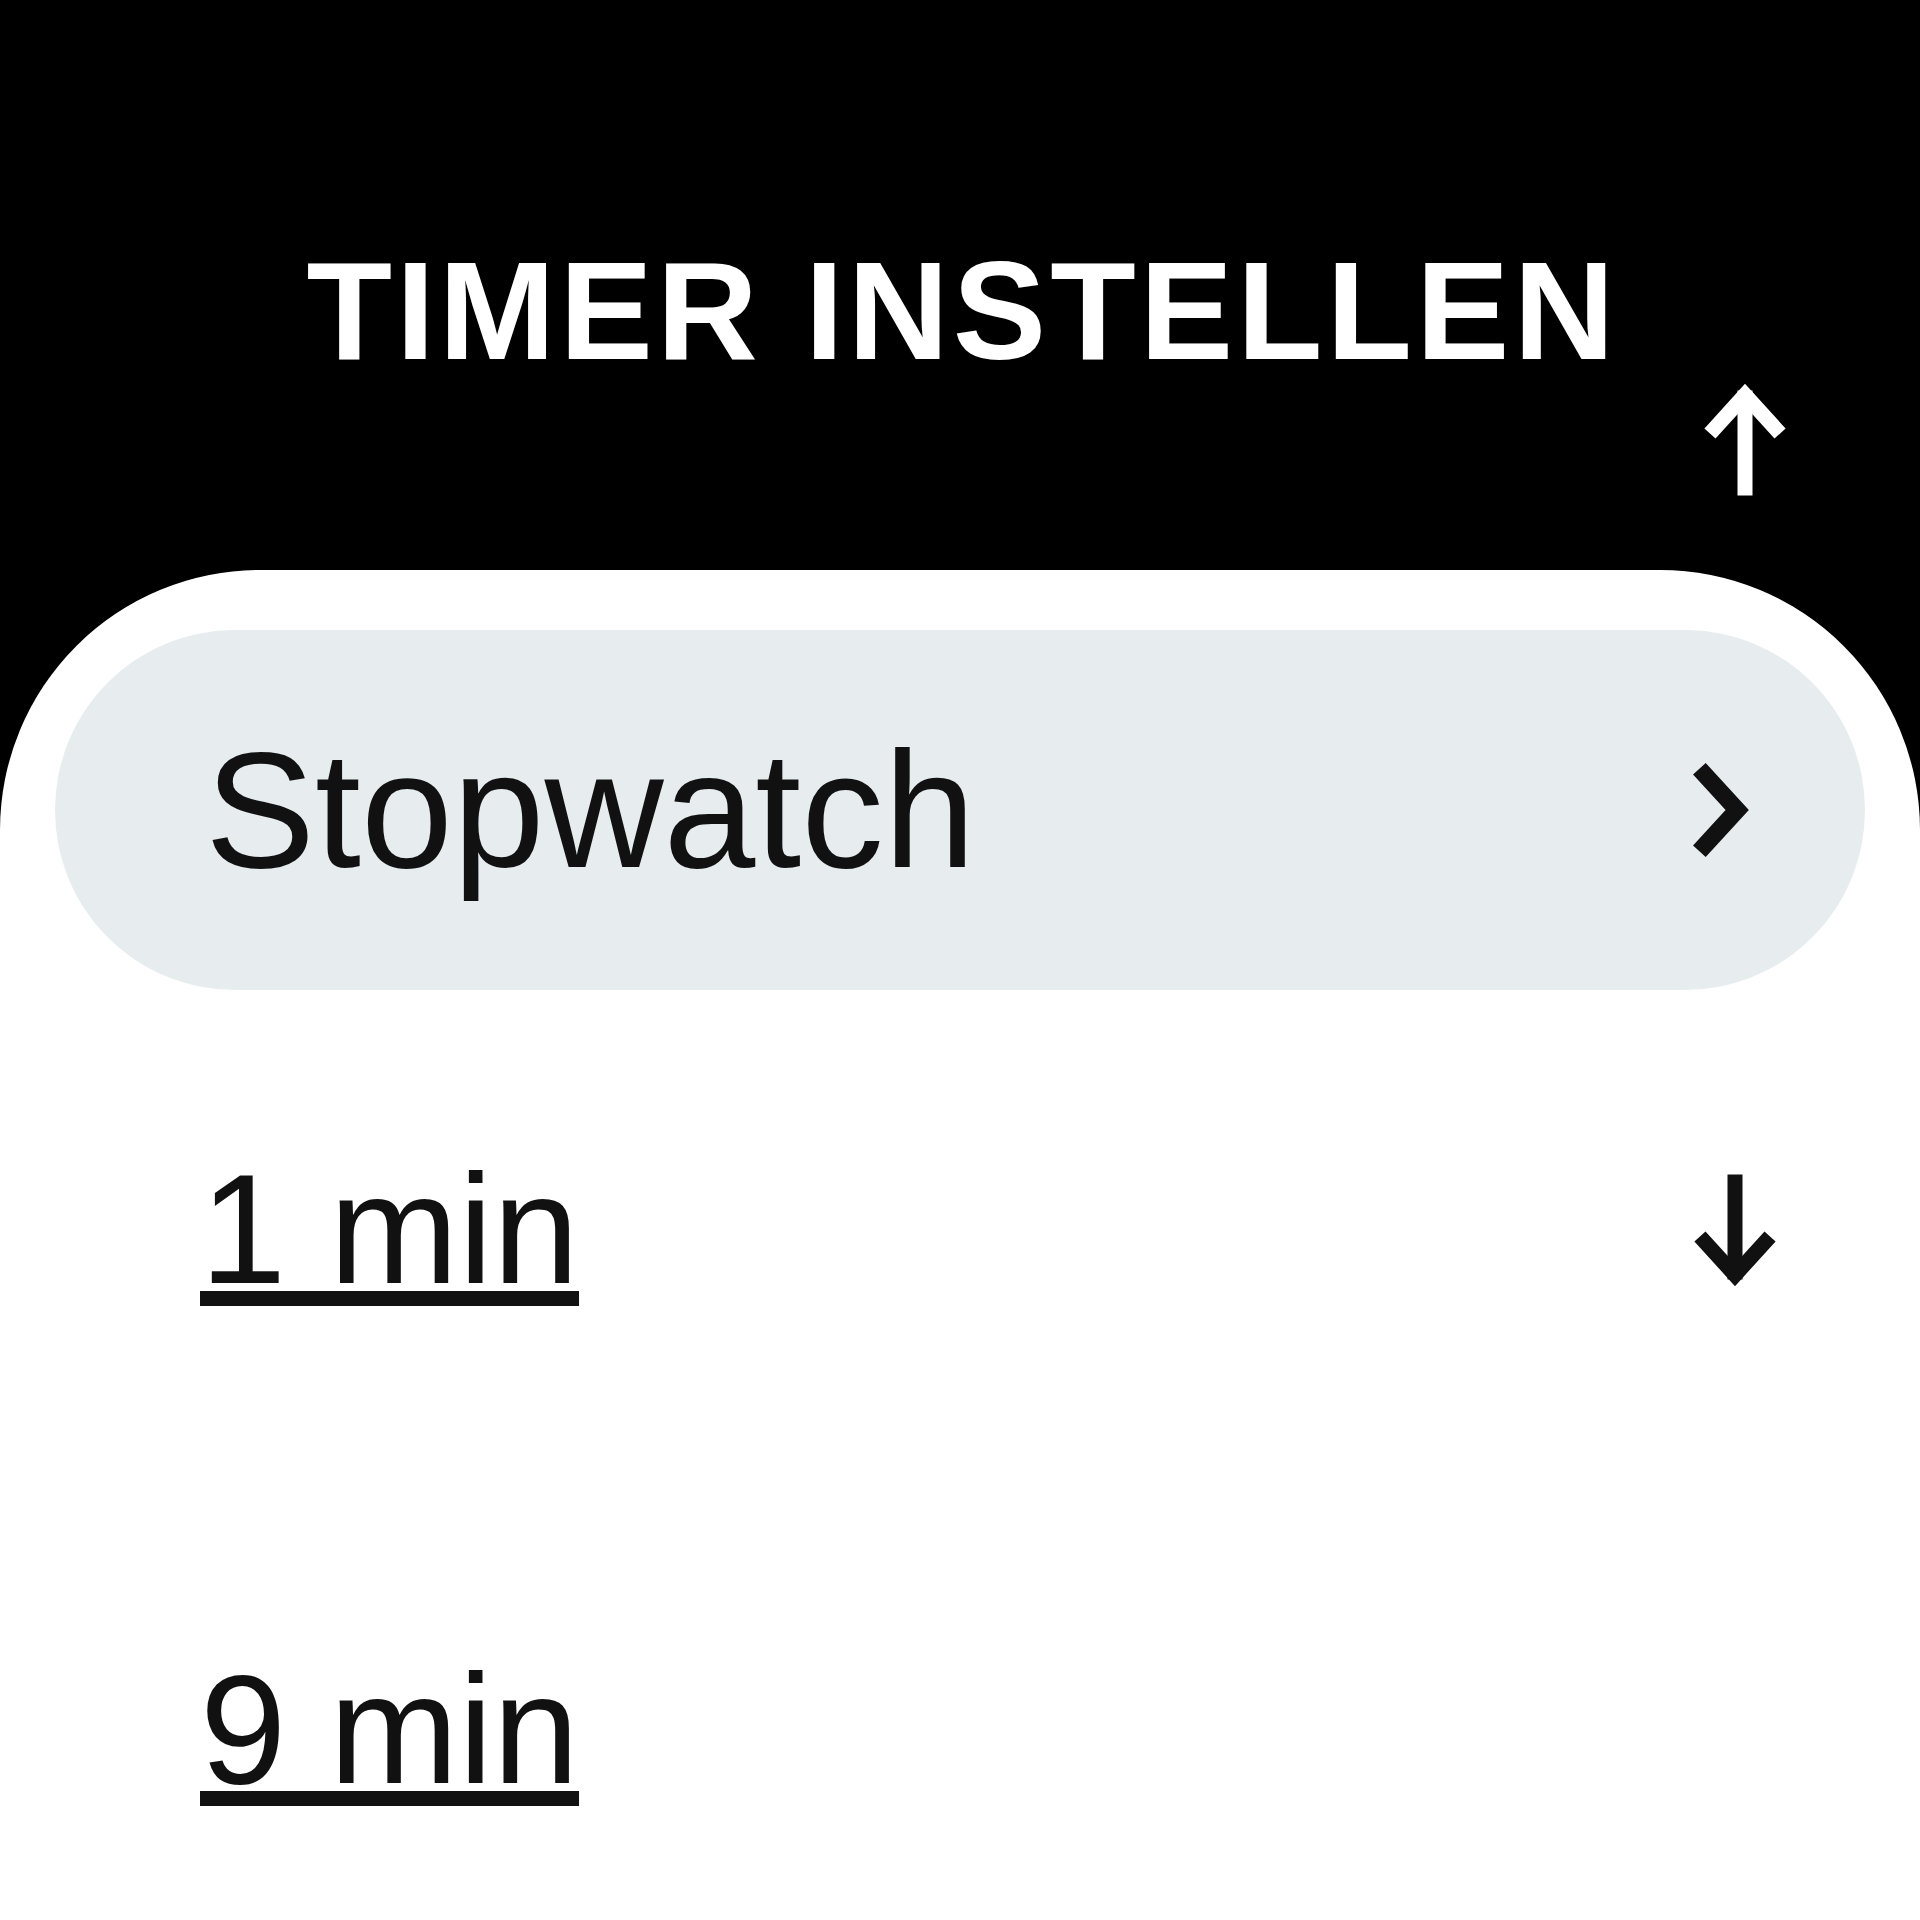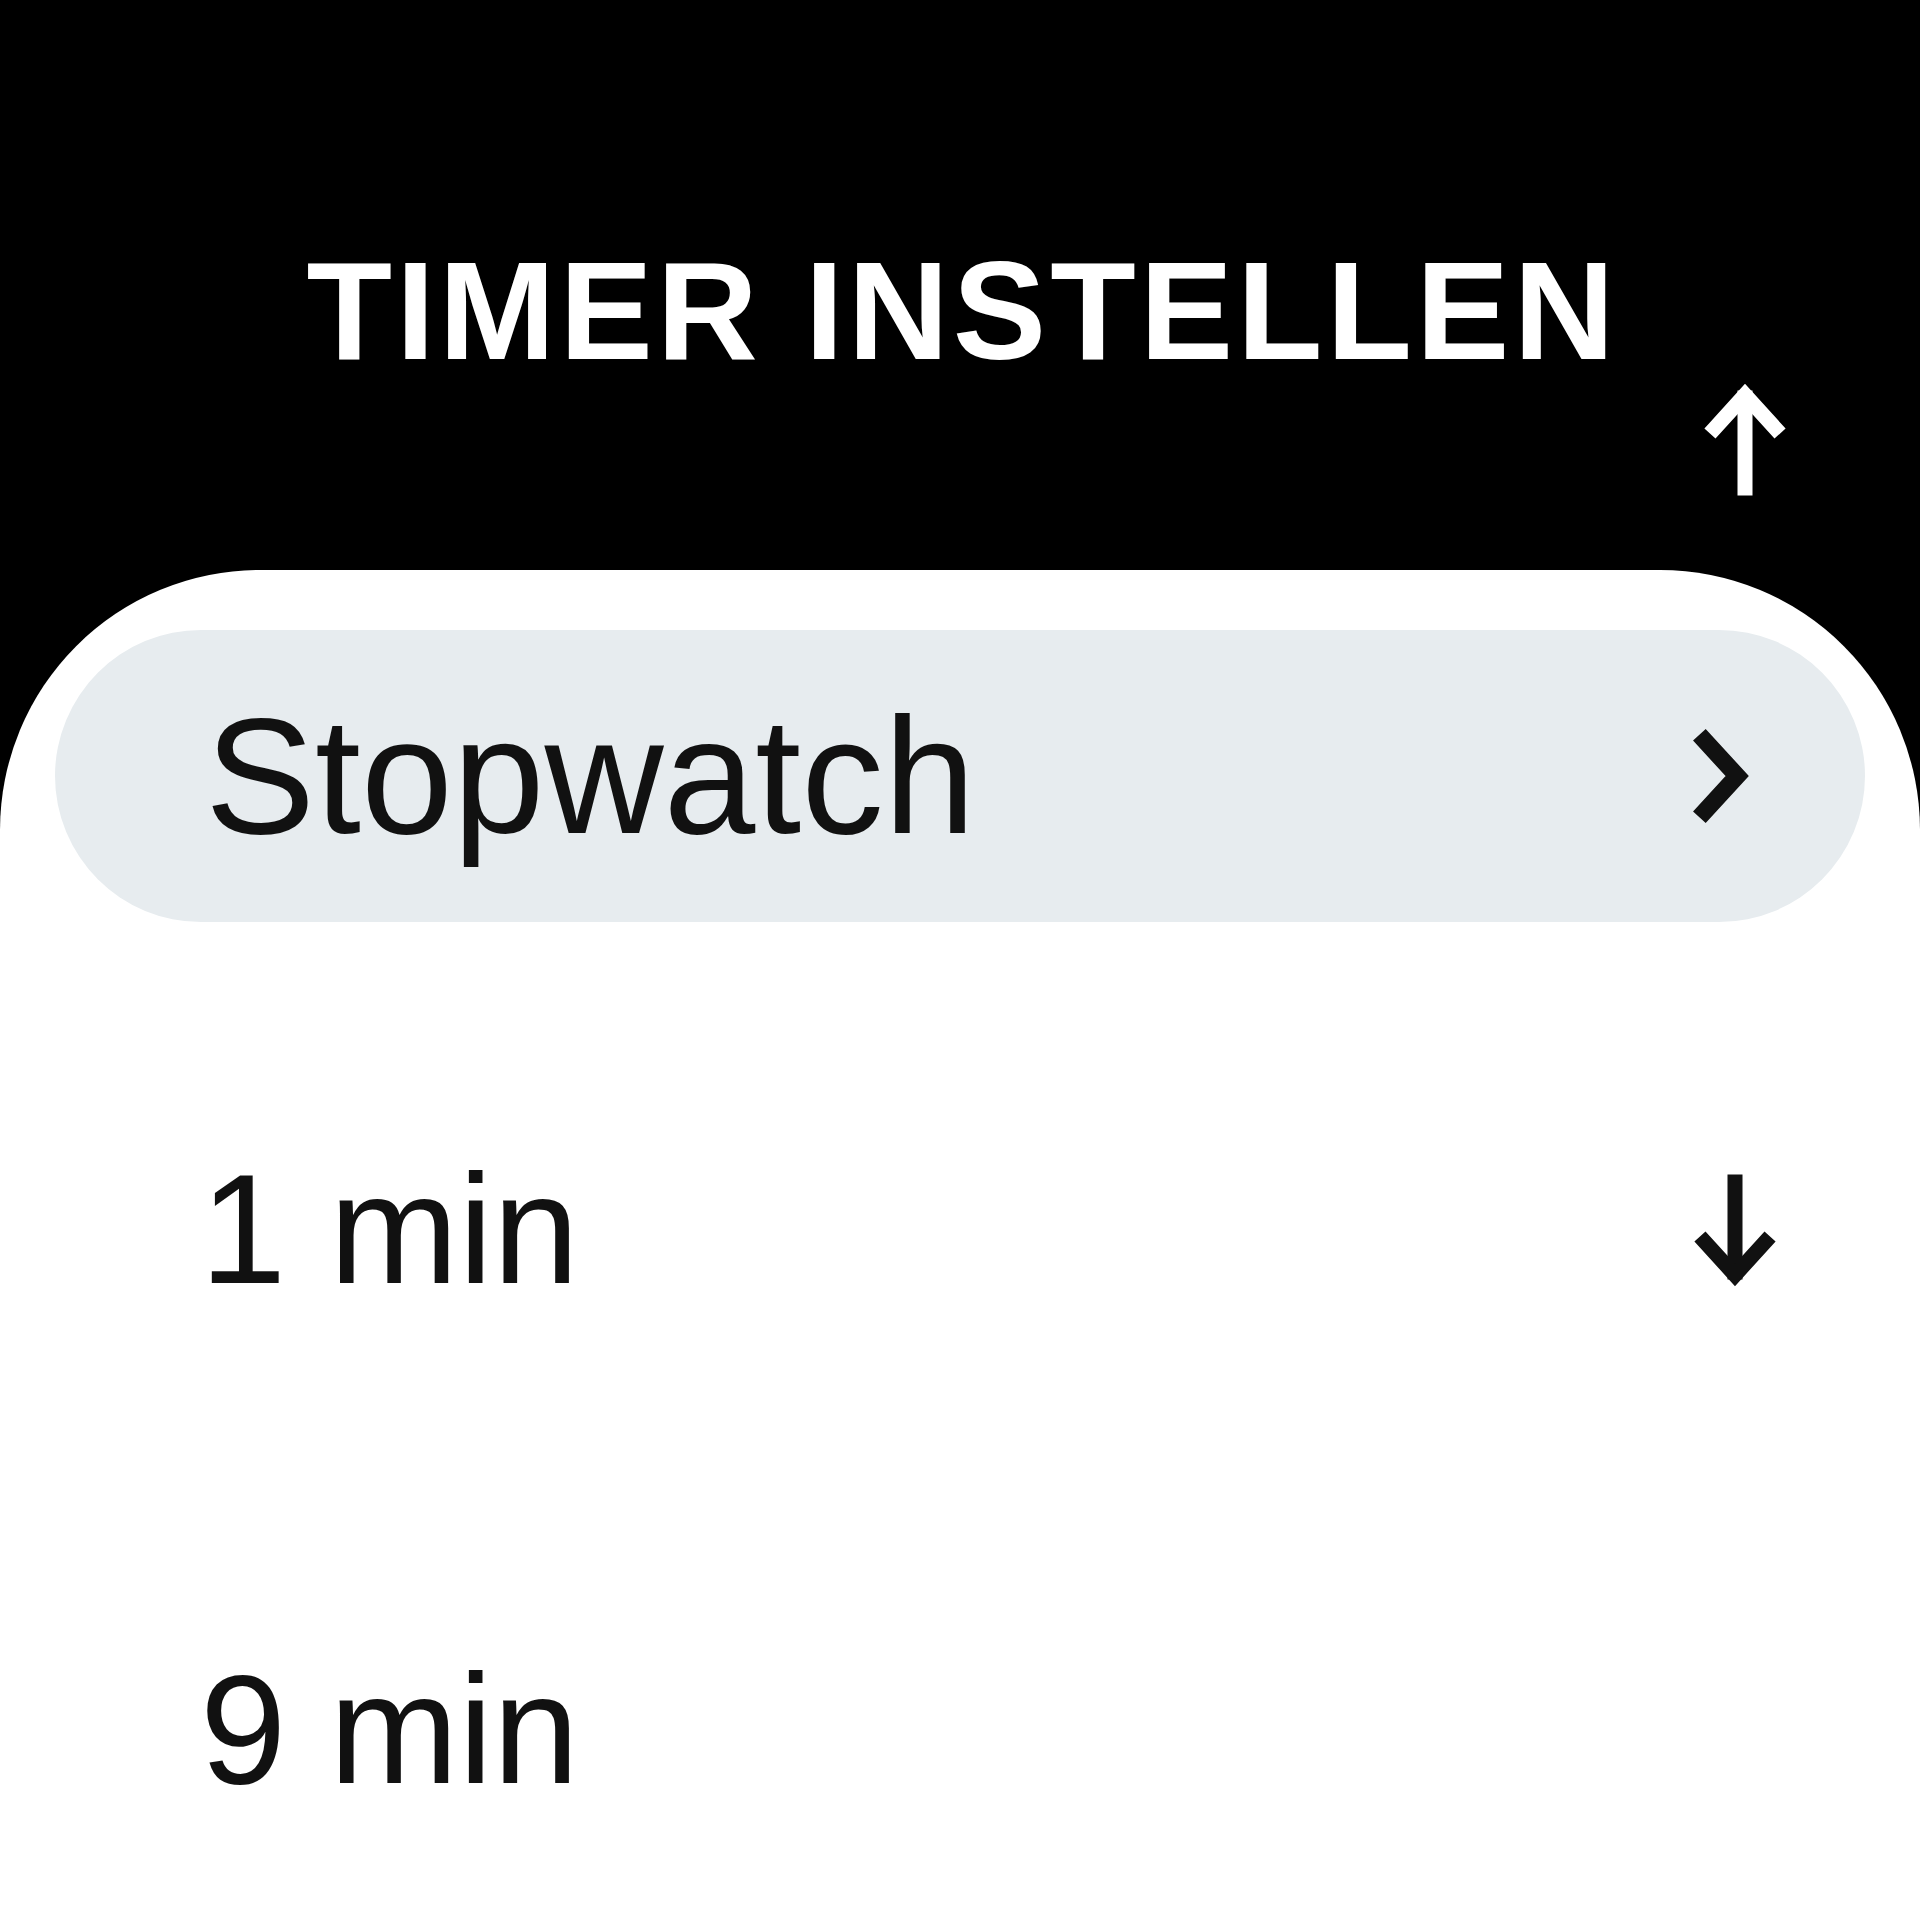--- a/index.html
+++ b/index.html
@@ -61,21 +61,21 @@
     border-top-right-radius: 260px;
     overflow: hidden;
   }
 
   
   .row-selected {
     position: absolute;
     top: 60px;
     left: 55px;
     right: 55px;
-    height: 292px;
+    height: 360px;
     background: #e7ecef;
     border-radius: 200px;
     display: flex;
     align-items: center;
     justify-content: space-between;
     padding: 0 110px 0 150px;
     box-sizing: border-box;
     color: #111111;
   }
 
@@ -96,20 +96,21 @@
     right: 140px;
     display: flex;
     align-items: center;
     justify-content: space-between;
     color: #111111;
   }
 
   .row .label {
     font-size: 155px;
     font-weight: 400;
+    text-decoration: underline;
   }
 
   .row-1 {
     top: 560px;
     height: 200px;
   }
 
   .row-2 {
     top: 1060px;
     height: 200px;

